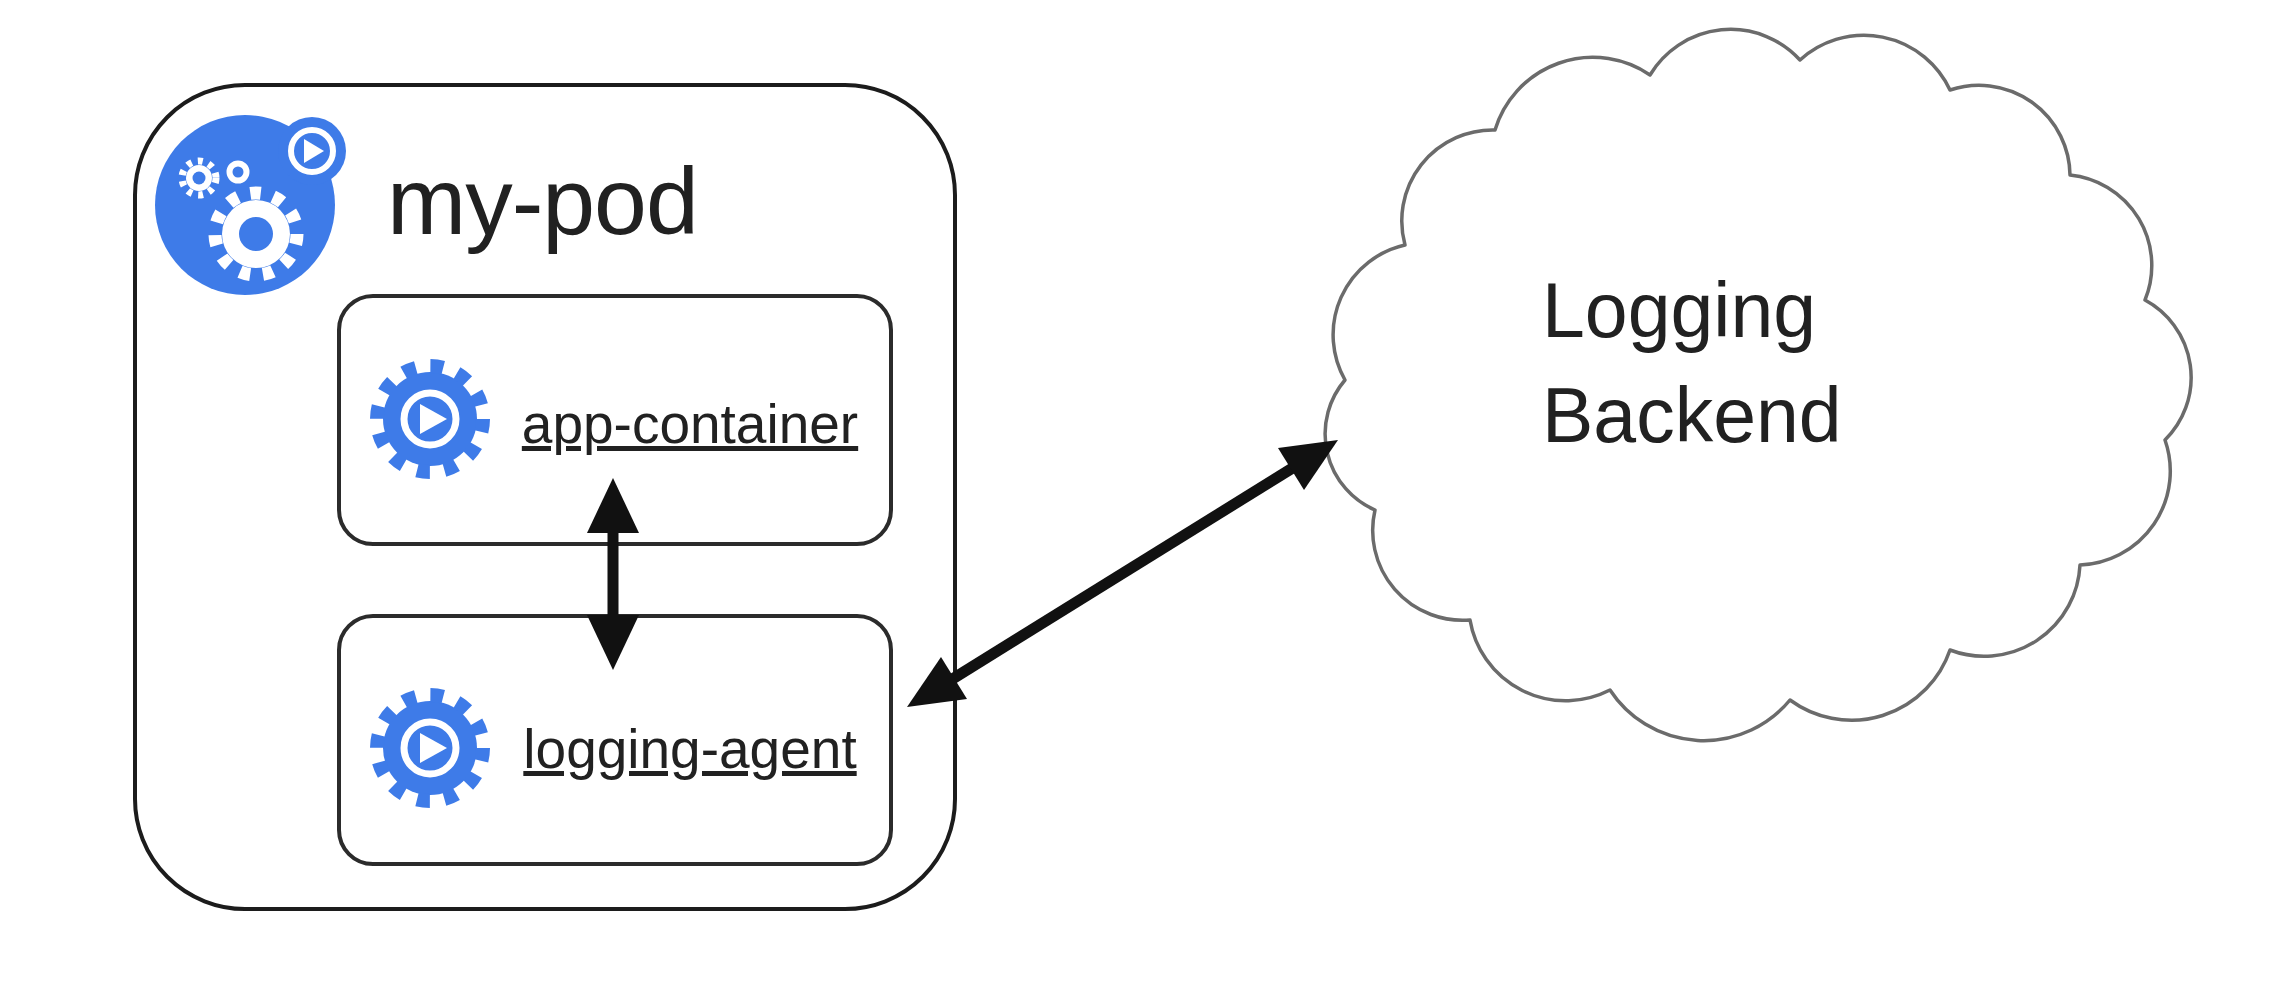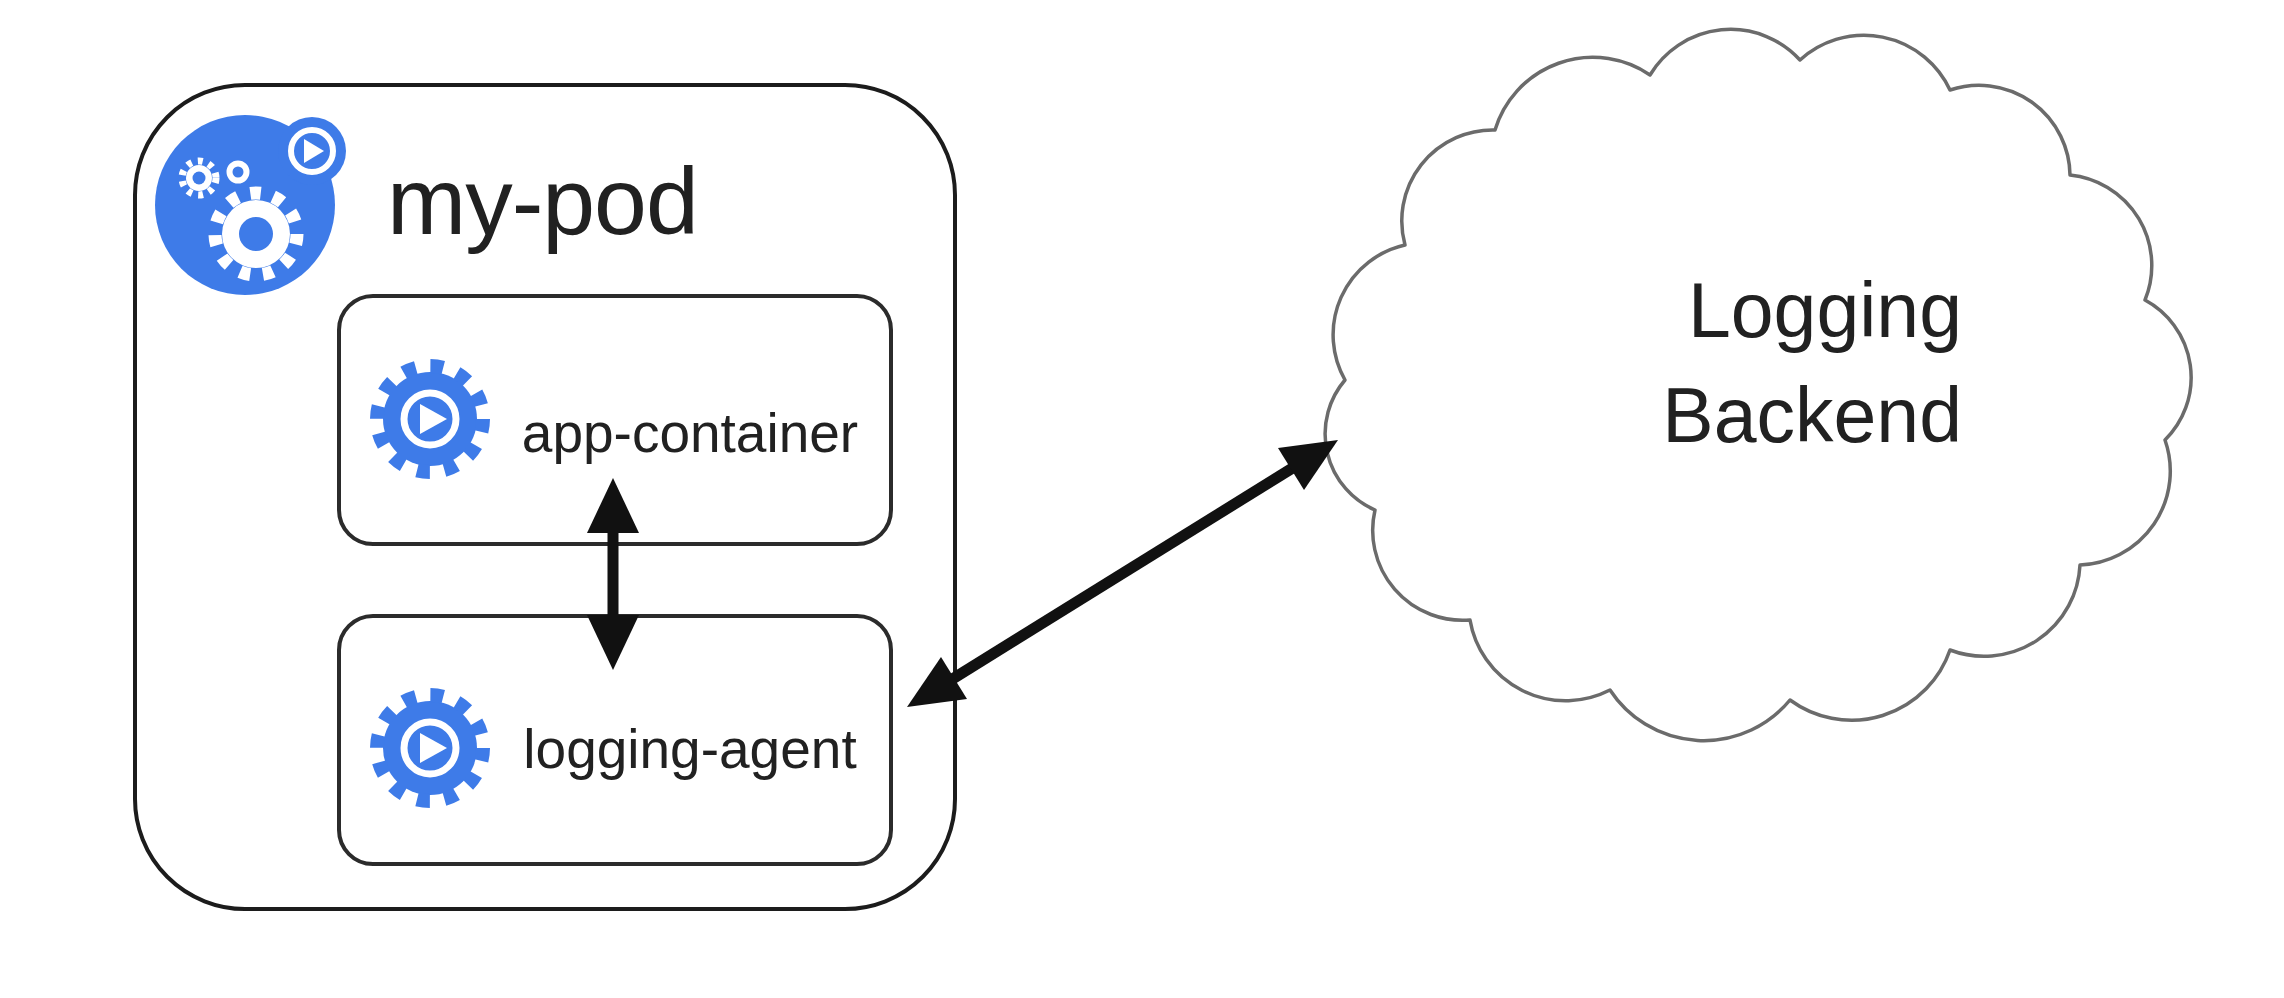--- a/index.html
+++ b/index.html
@@ -19,24 +19,24 @@
   #app-box{top:294px;}
   #log-box{top:614px;}
   #pod-label{
     left:387px;top:141px;font-size:95px;line-height:120px;
     letter-spacing:-1px;white-space:nowrap;
   }
   .container-label{
     font-size:55px;line-height:60px;white-space:nowrap;
     transform:translate(-50%,-50%);
   }
-  #app-label{left:690px;top:433px;}
-  #log-label{left:690px;top:749px;}
+  #app-label{left:690px;top:424px;text-decoration:underline;}
+  #log-label{left:690px;top:749px;text-decoration:underline;}
   #cloud-label{
-    left:1542px;top:258px;width:420px;text-align:right;
+    left:1542px;top:258px;width:420px;text-align:left;
     font-size:77px;line-height:105px;
   }
   svg{display:block;}
   #overlay{left:0;top:0;width:2284px;height:998px;pointer-events:none;}
 </style>
 </head>
 <body>
 
 <div>
 

